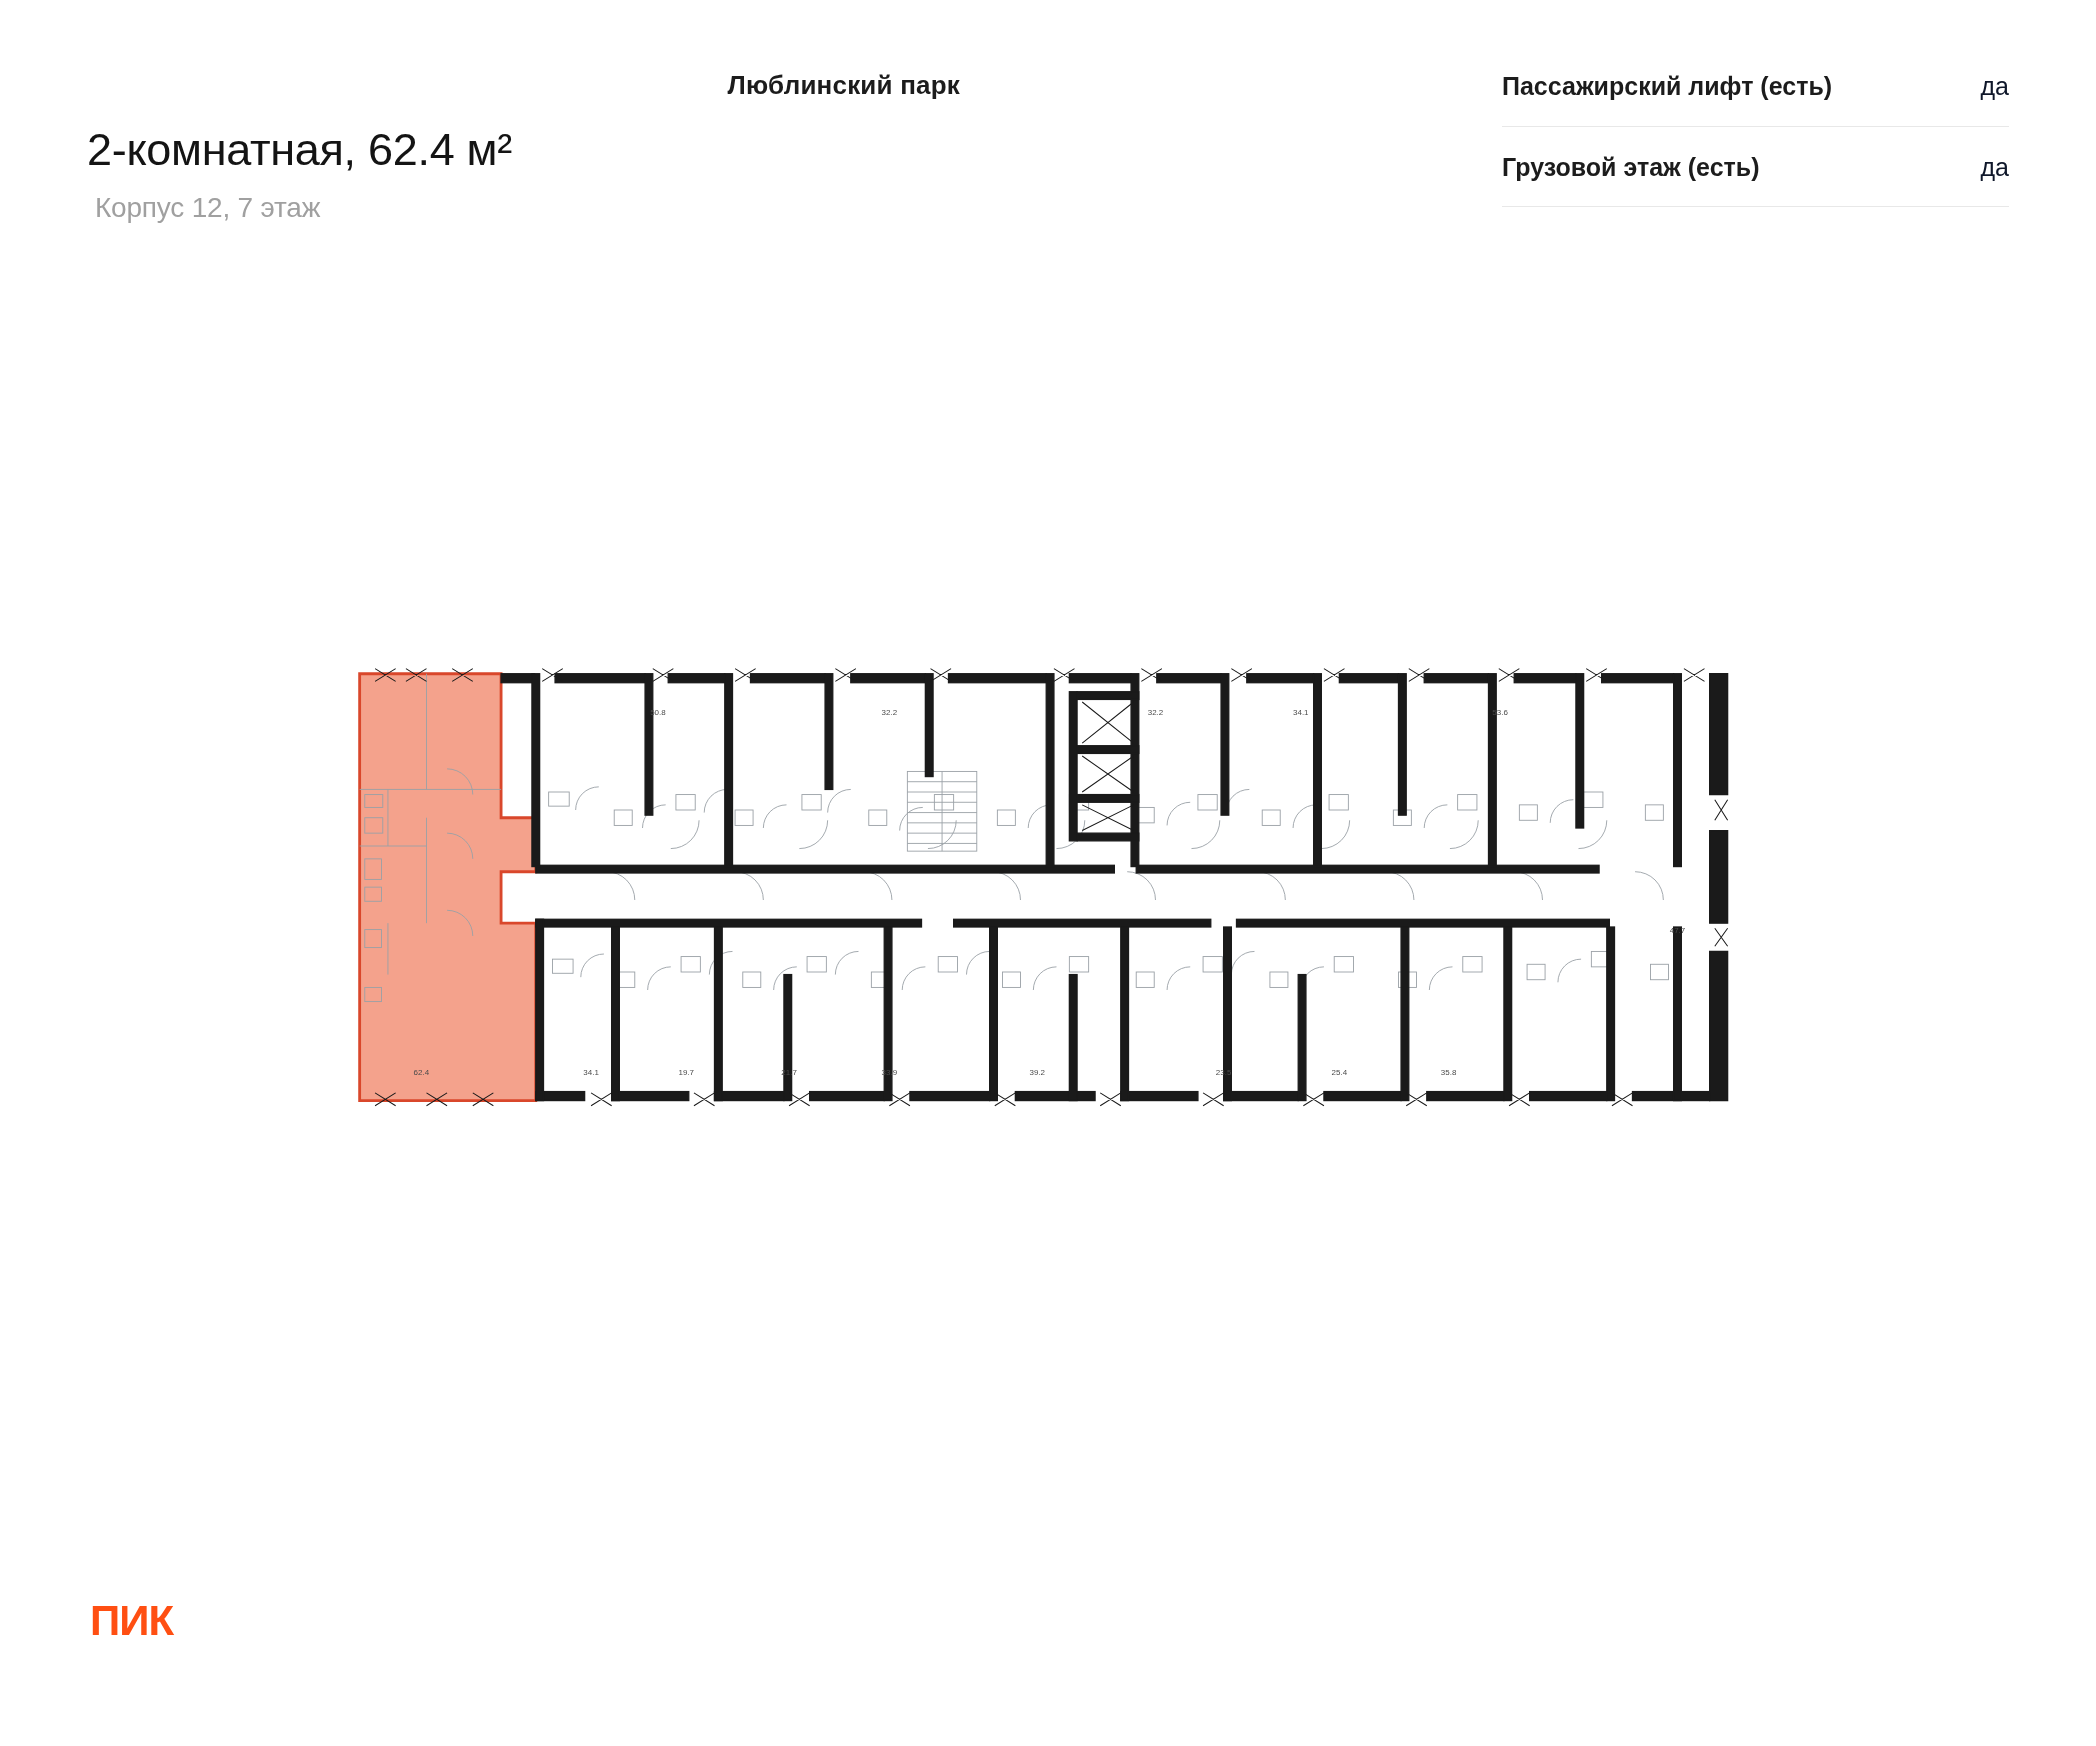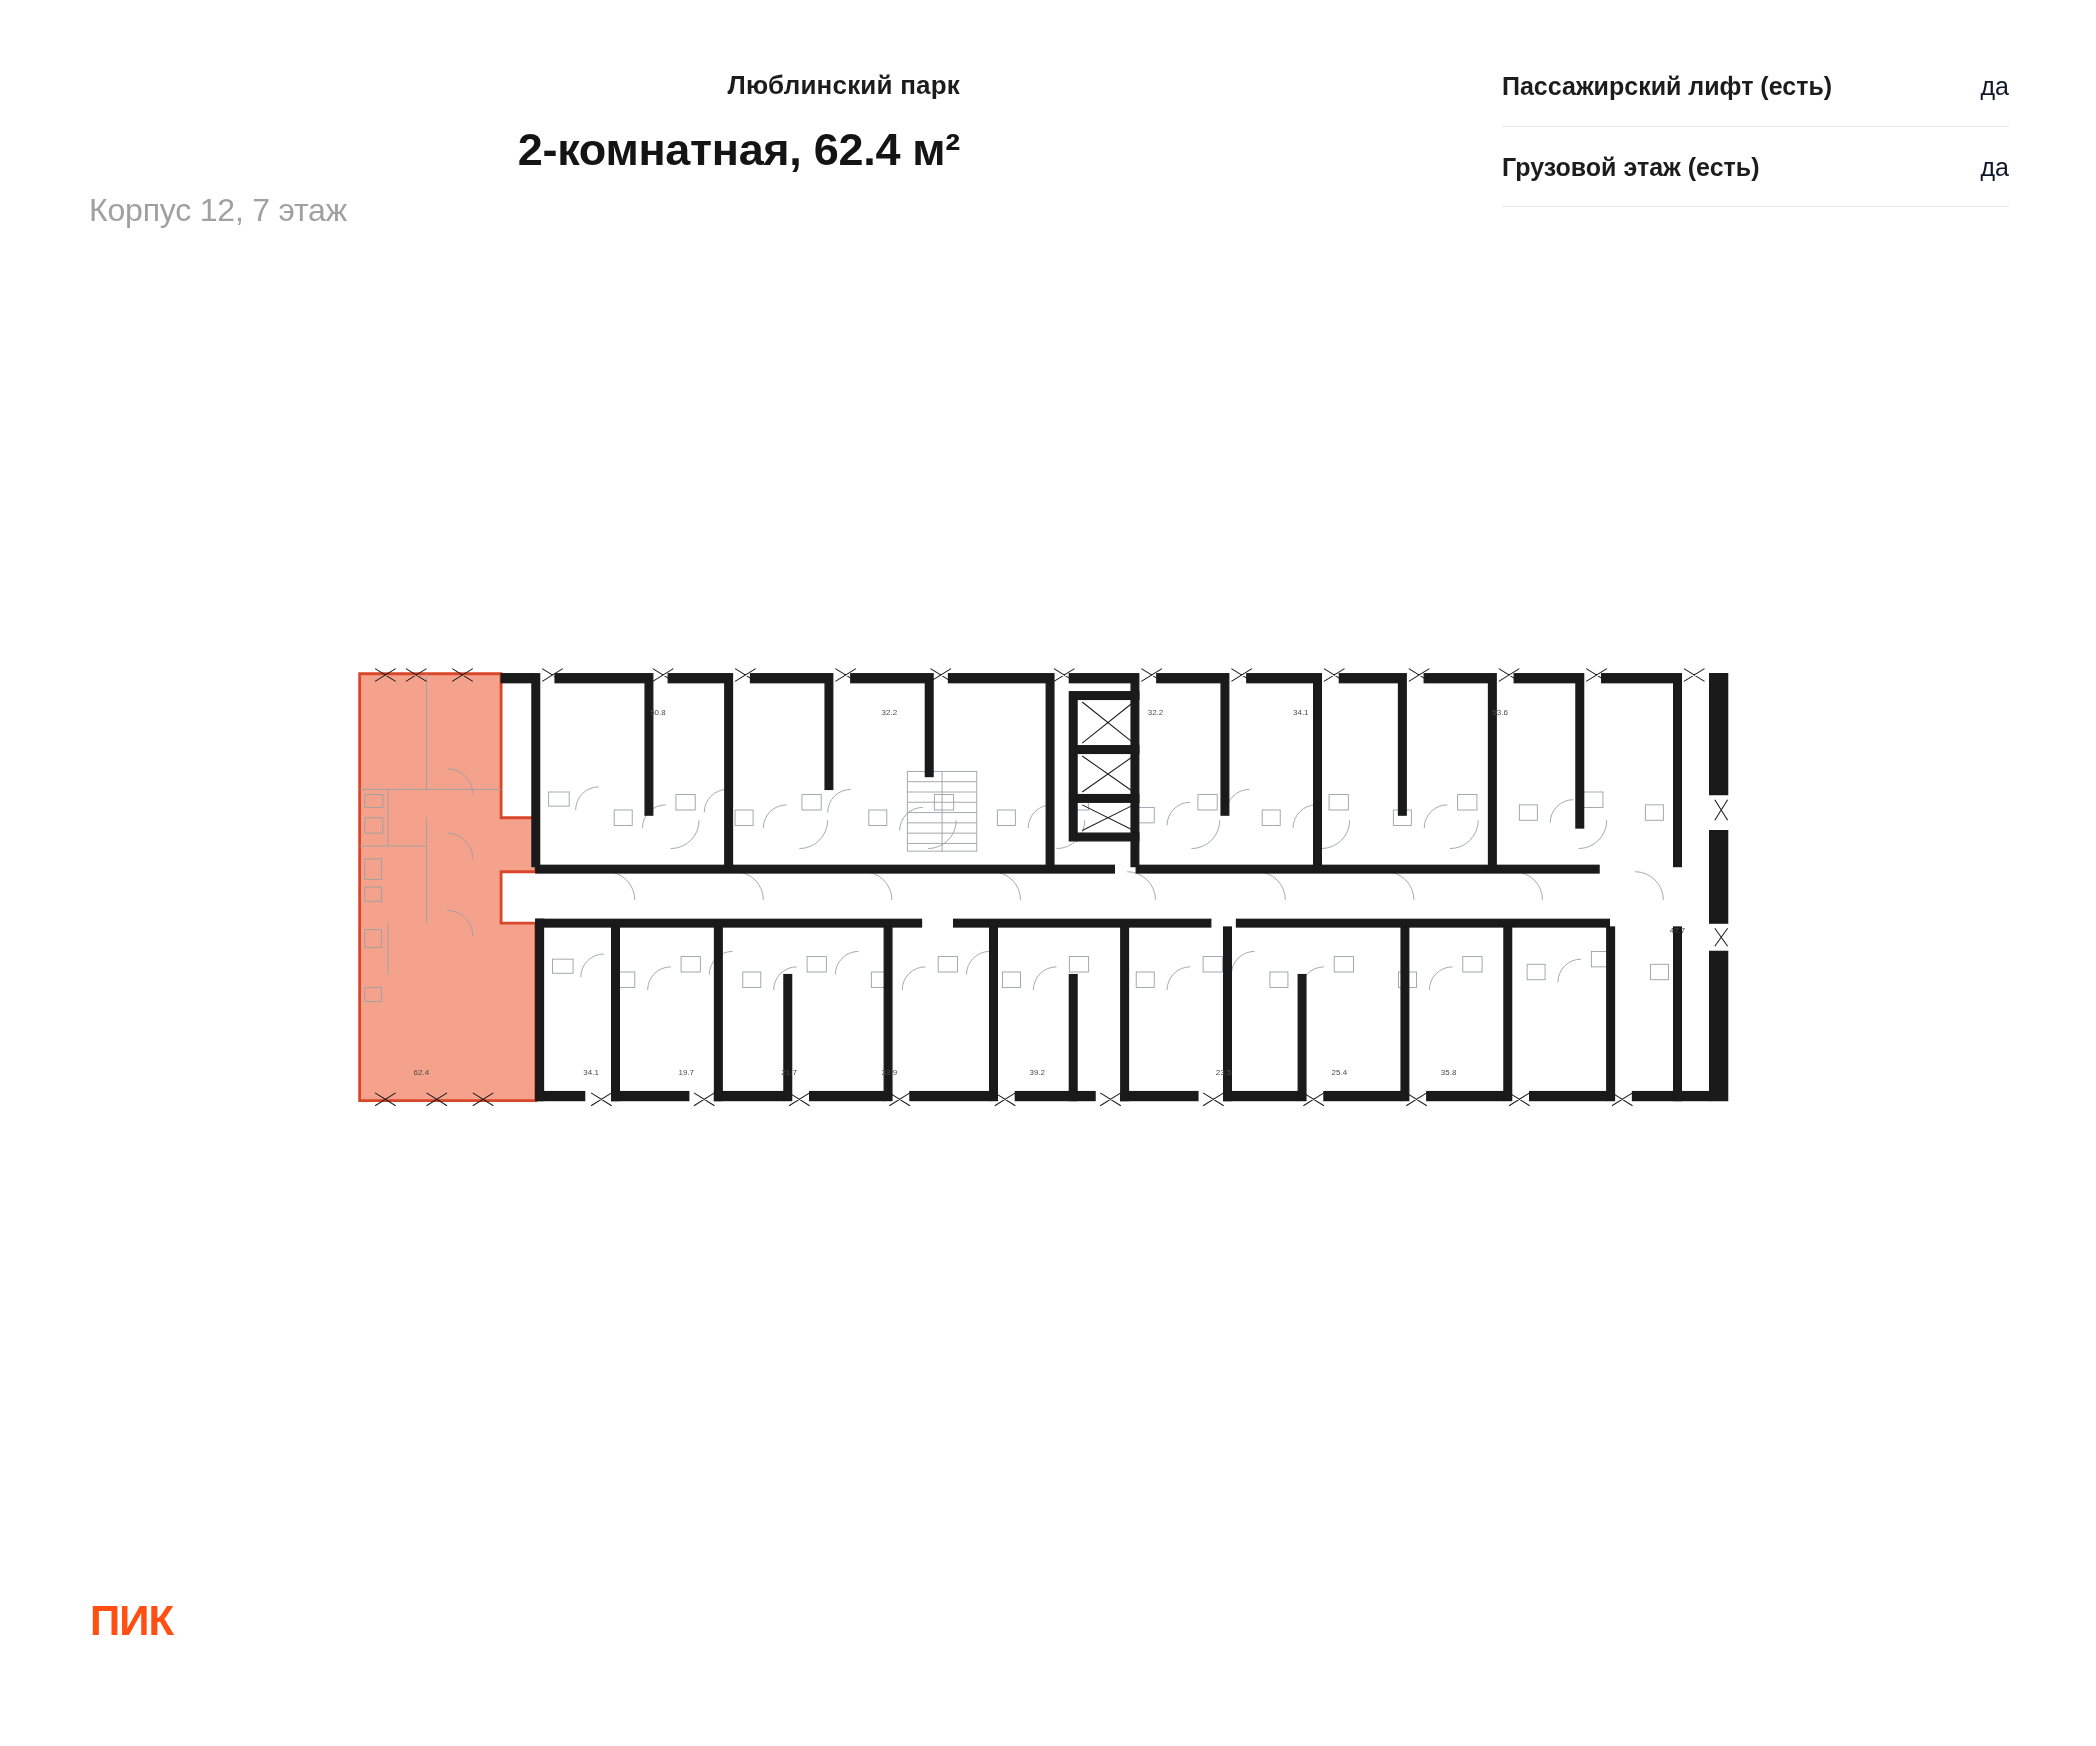--- a/index.html
+++ b/index.html
@@ -26,31 +26,30 @@
   .project-name {
     font-size: 26px;
     font-weight: 700;
     letter-spacing: 0.2px;
     color: #1c1c1c;
     margin: 0 0 23px 0;
     text-align: right;
   }
   .flat-title {
     font-size: 45px;
-    font-weight: 700;
+    font-weight: 400;
     color: #141414;
     margin: 0 0 15.7px 0;
     letter-spacing: -0.3px;
-    text-align: right;
   }
   .flat-sub {
-    font-size: 32px;
+    font-size: 28px;
     font-weight: 400;
     color: #a0a0a0;
-    margin: 2px;
+    margin: 8px;
     letter-spacing: -0.2px;
   }
 
   
   .specs {
     position: absolute;
     right: 87px;
     top: 72px;
     width: 507px;
   }

